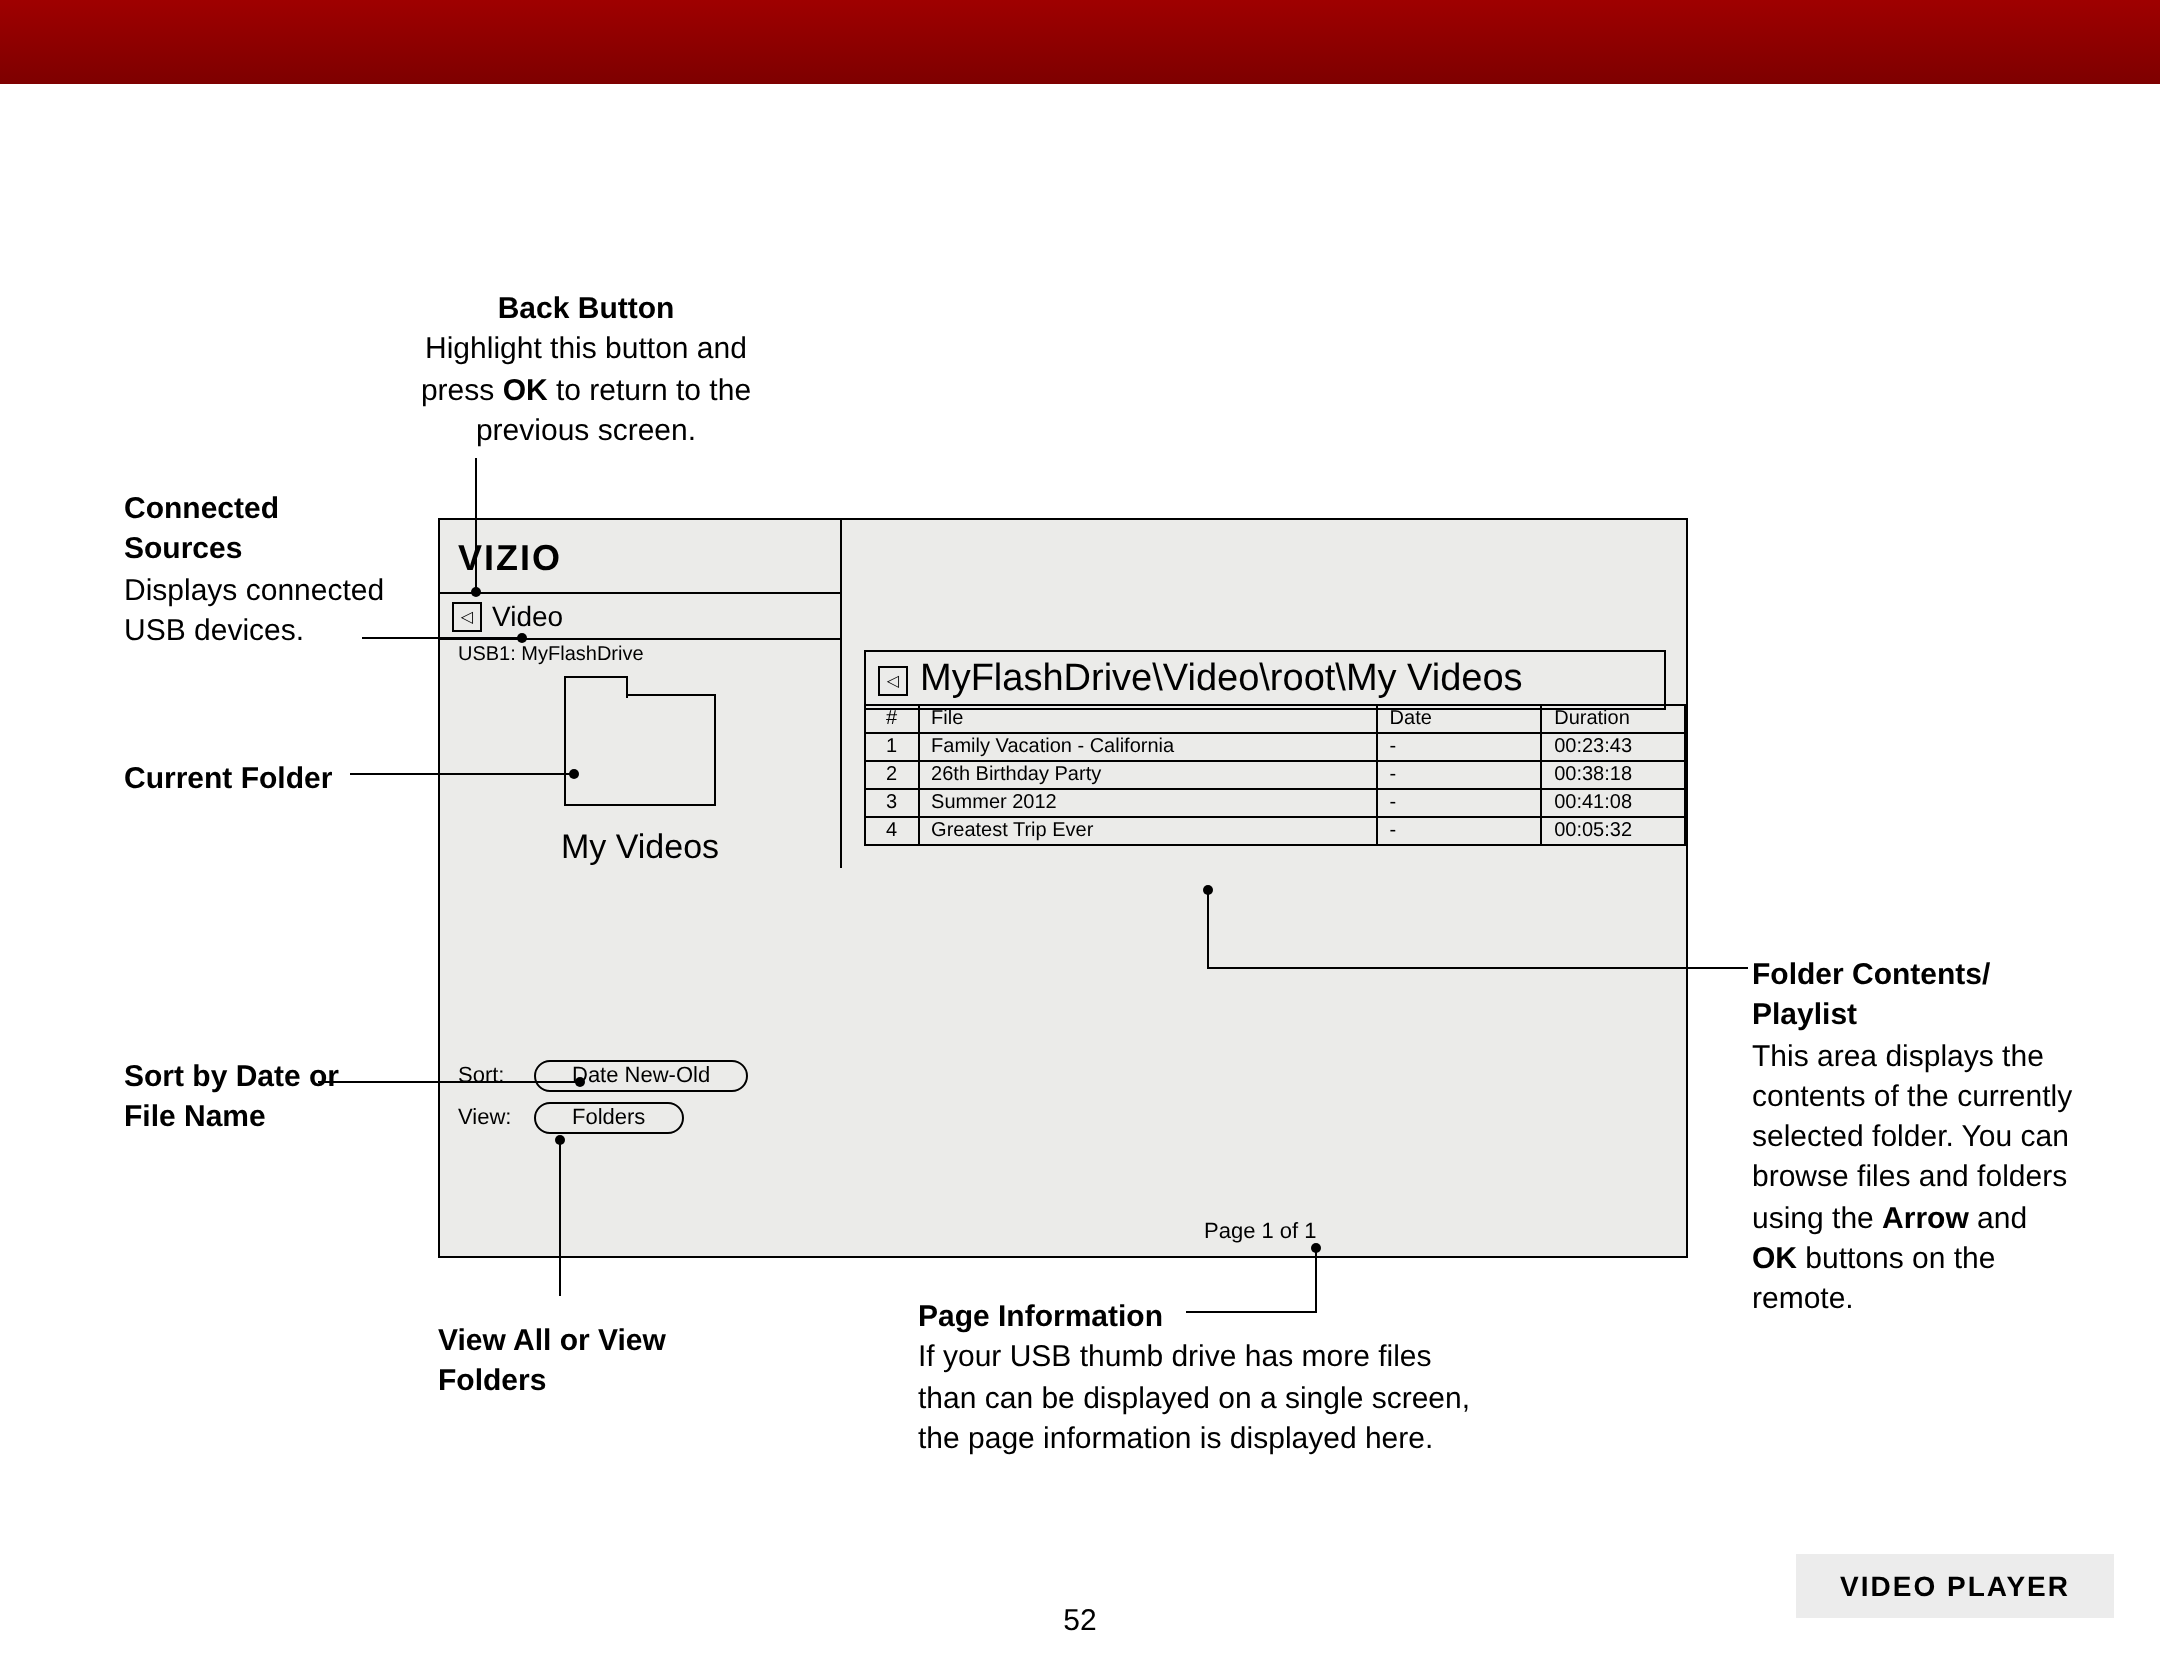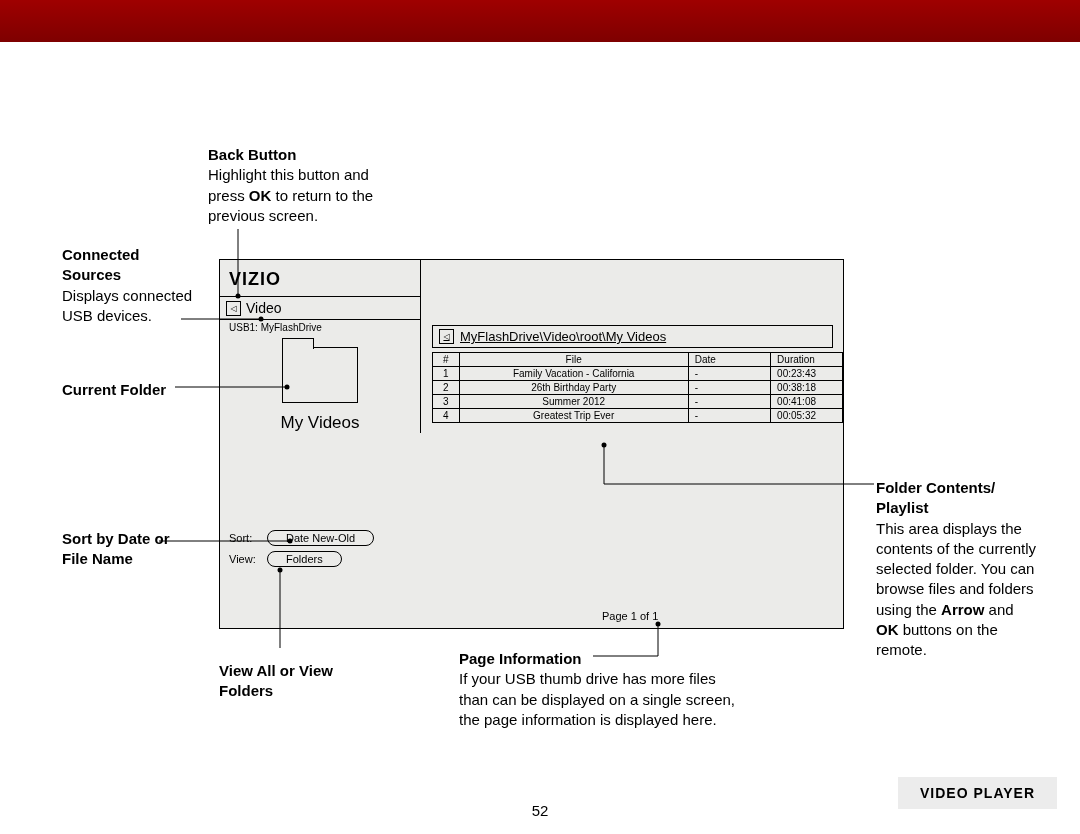--- a/index.html
+++ b/index.html
@@ -160,25 +160,24 @@
   }
 
   
   .breadcrumb-bar {
     position: absolute;
     left: 212px;
     top: 65px;
     right: 10px;
     border: 1px solid #000;
     padding: 3px 6px;
-    font-size: 13px;
+    font-size: 19px;
     display: flex;
     align-items: center;
     background: #ebebe9;
-    text-decoration: underline;
   }
   .breadcrumb-bar .back-square {
     width: 13px;
     height: 13px;
     border: 1px solid #000;
     margin-right: 6px;
     display: inline-flex;
     align-items: center;
     justify-content: center;
   }
@@ -191,36 +190,36 @@
     border-collapse: collapse;
     font-size: 10px;
   }
   table.file-table th, table.file-table td {
     border: 1px solid #000;
     padding: 1px 6px;
     text-align: left;
     font-weight: normal;
   }
   table.file-table th.num, table.file-table td.num { width: 14px; text-align: center; }
-  table.file-table th.file, table.file-table td.file { width: 226px; text-align: center; }
+  table.file-table th.file, table.file-table td.file { width: 226px; }
   table.file-table th.date, table.file-table td.date { width: 72px; }
   table.file-table th.dur, table.file-table td.dur { width: 60px; }
   .page-info-text-inner {
     position: absolute;
     left: 382px;
     bottom: 6px;
     font-size: 11px;
   }
 </style>
 </head>
 <body>
 
 <div class="top-red-bar"></div>
 
-<div class="callout" style="left:208px; top:145px; width:200px;">
+<div class="callout" style="left:193px; top:145px; width:200px;text-align:center;">
   <b>Back Button</b><br>
   <span>Highlight this button and press </span><b>OK</b><span> to return to the previous screen.</span>
 </div>
 
 <div class="callout" style="left:62px; top:245px; width:140px;">
   <b>Connected Sources</b><br>
   <span>Displays connected USB devices.</span>
 </div>
 
 <div class="callout" style="left:62px; top:380px;">

